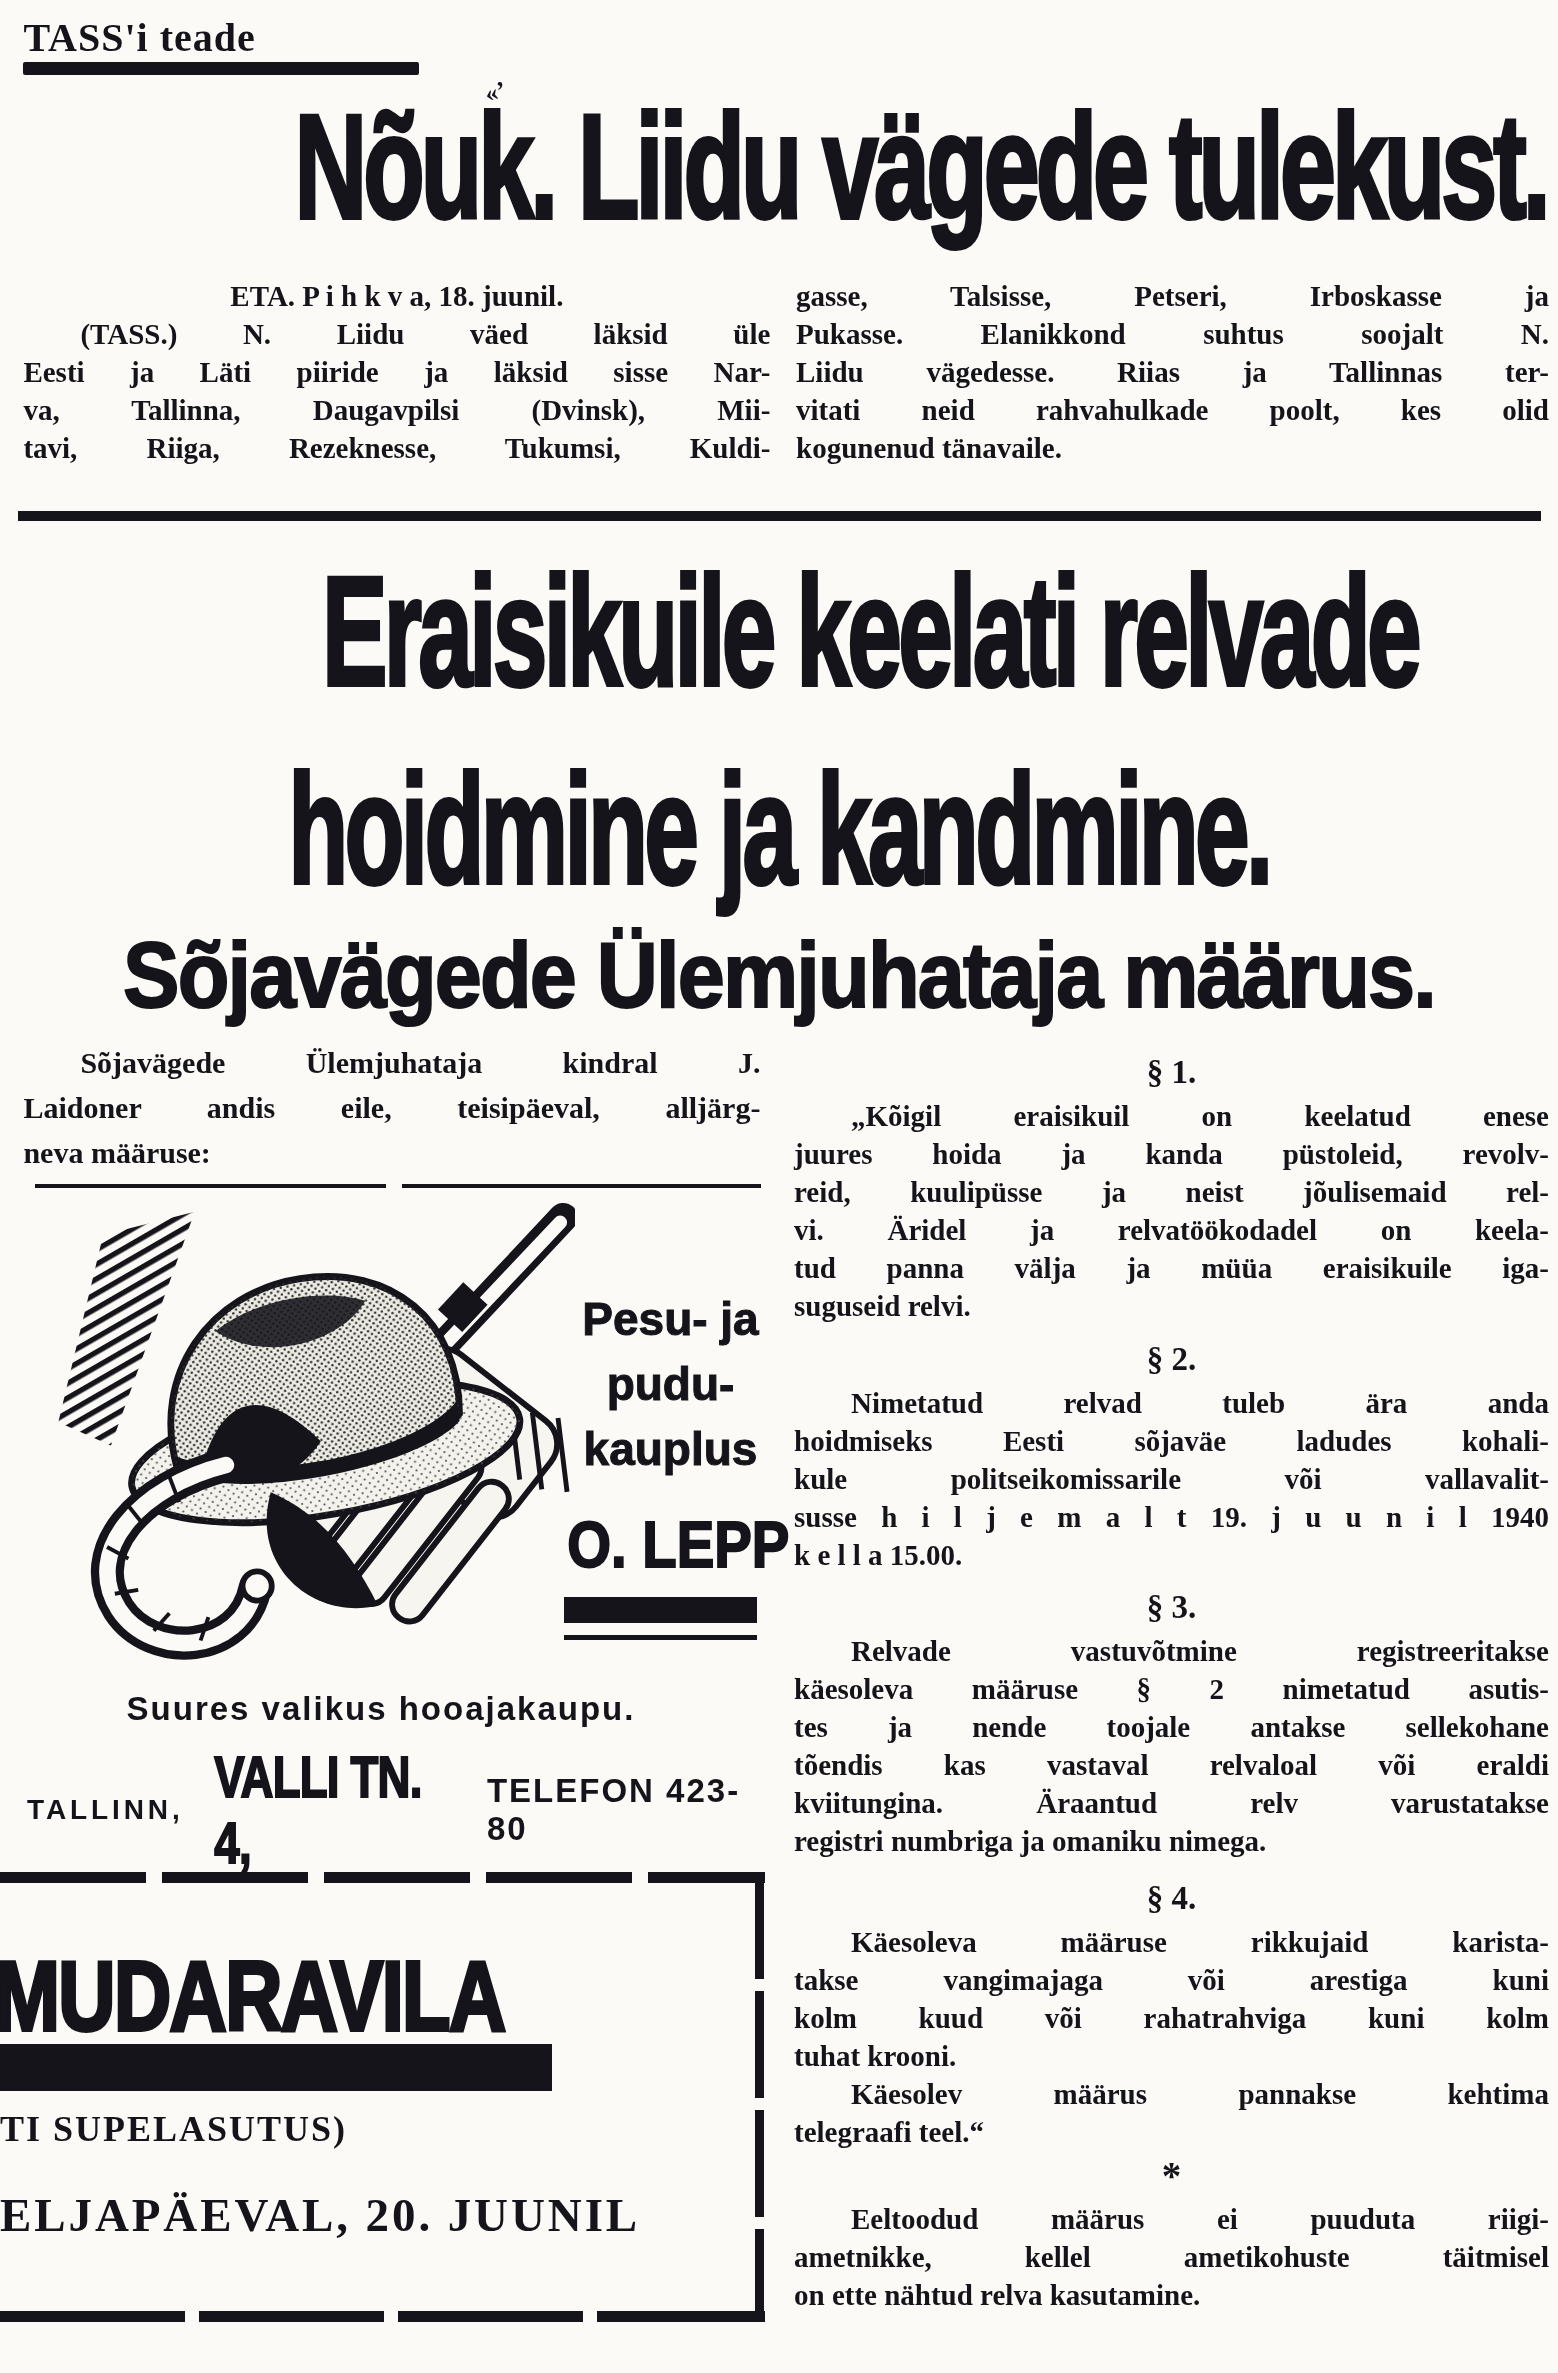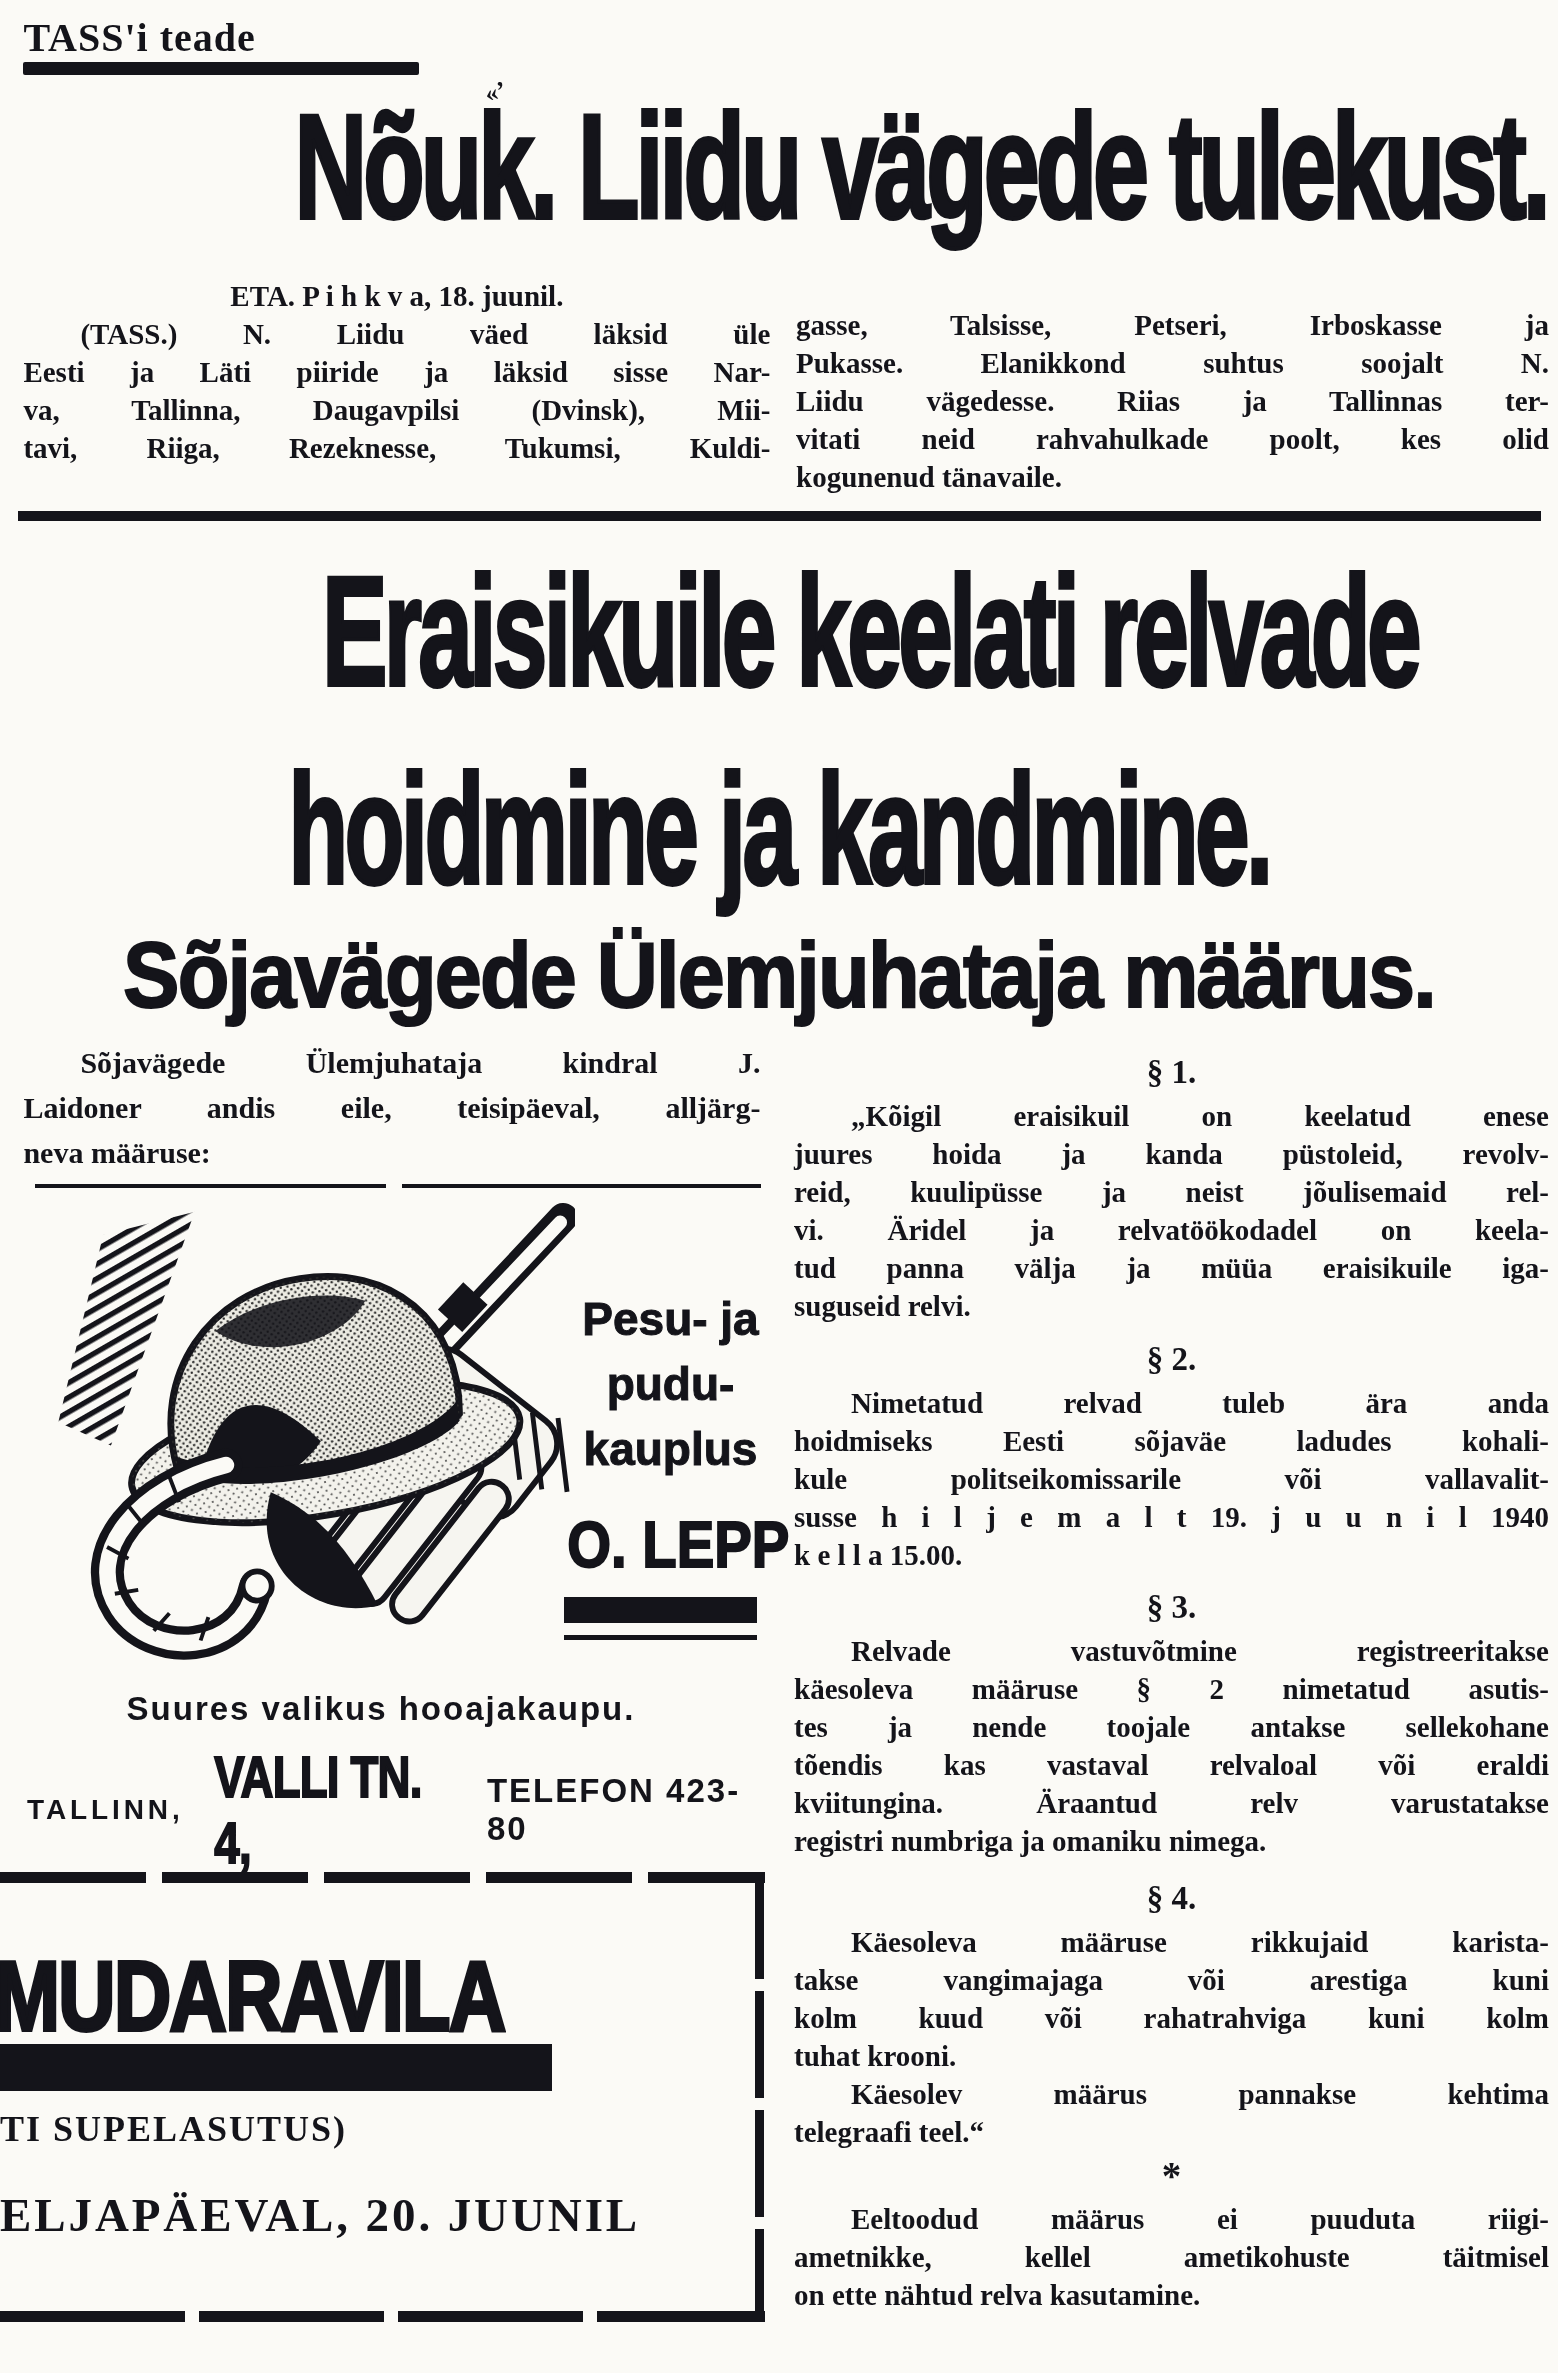--- a/index.html
+++ b/index.html
@@ -29,21 +29,21 @@
   .thin-rule { left:35px; top:1184px; width:726px; height:3.9px;
     background:linear-gradient(90deg, var(--ink) 0 351px, transparent 351px 367px, var(--ink) 367px 100%); }
   
   .bodycol { font-size:29px; line-height:38px; font-weight:700; }
   .line { width:100%; }
   .j { text-align:justify; text-align-last:justify; }
   .c { text-align:center; text-align-last:center; }
   .l { text-align:left; text-align-last:left; }
   .ind { padding-left:57px; }
   #a1-left  { left:23.4px;  top:277px; width:747px; }
-  #a1-right { left:796px; top:277px; width:753px;margin-top:29px; }
+  #a1-right { left:796px; top:277px; width:753px; }
   #intro { left:23.4px; top:1040px; width:737px; font-size:30px; line-height:45px; font-weight:700; }
   
   #decree { left:794px; top:1049px; width:755px; font-size:29px; line-height:38px; font-weight:700; }
   .sec-head { text-align:center; text-align-last:center; font-size:33px; padding:3.9px 0 5.9px; }
   .mt1 { margin-top:11.7px; } .mt2 { margin-top:9.8px; } .mt3 { margin-top:15.6px; }
   .star { text-align:center; text-align-last:center; font-size:39px; line-height:45px; padding:2px 0; }
   
   .pesu { left:566px; top:1287px; width:209px; text-align:center; text-align-last:center;
     font-family:"Liberation Sans", sans-serif; font-weight:700; font-size:46px; line-height:65px;
     -webkit-text-stroke:1px var(--ink); }

